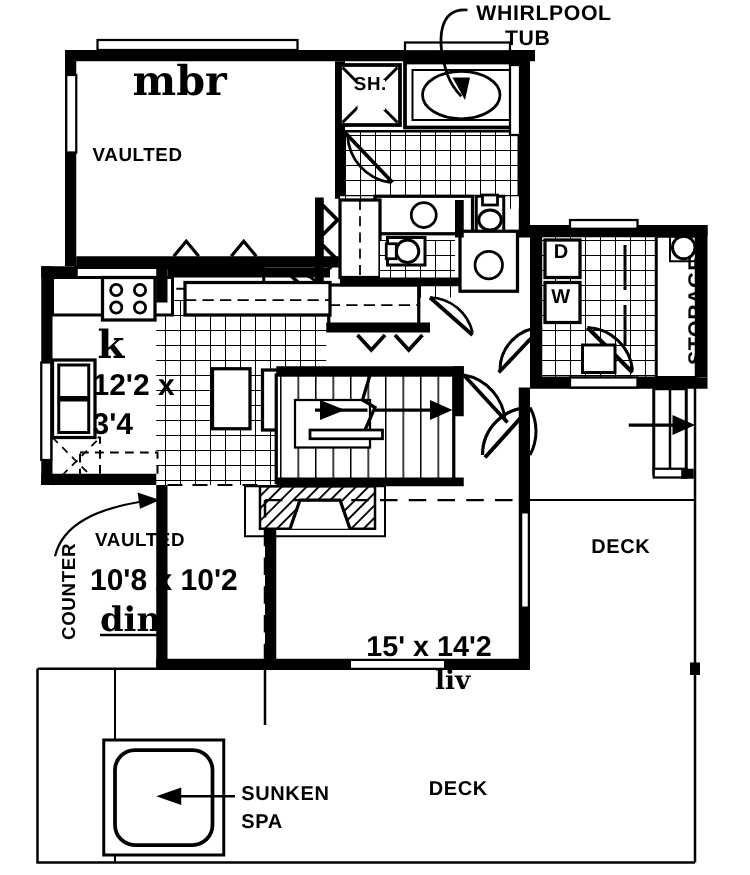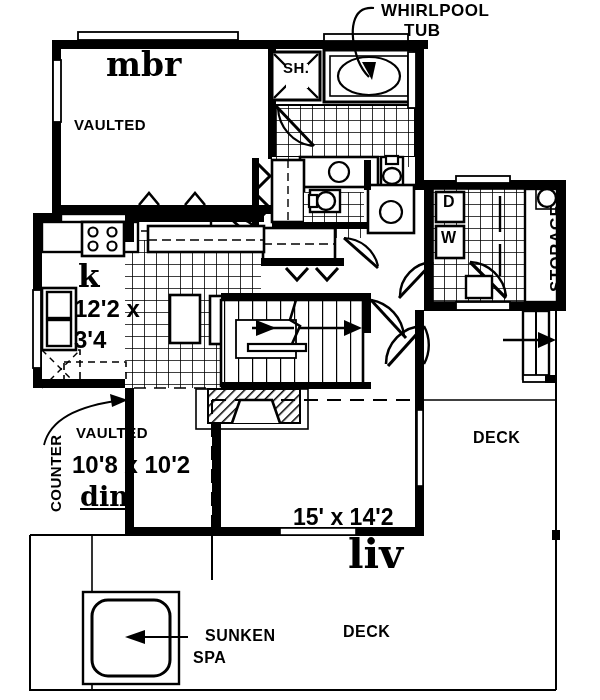--- a/index.html
+++ b/index.html
@@ -345,21 +345,21 @@
   <div class="lbl dim" style="left:74px; top:296px; font-size:24px;">12'2 x</div>
   <div class="lbl dim" style="left:74px; top:327px; font-size:24px;">3'4</div>
 
   <div class="lbl lbl-sans rot-ccw" style="left:48px; top:512px; font-size:15px;">COUNTER</div>
 
   <div class="lbl lbl-sans" style="left:76px; top:425px; font-size:15px;">VAULTED</div>
   <div class="lbl dim" style="left:72px; top:452px; font-size:24px;text-align:right;">10'8 x 10'2</div>
   <div class="lbl lbl-serif" style="left:80px; top:483px; font-size:27px;text-decoration:underline;">din</div>
 
   <div class="lbl dim" style="left:293px; top:505px; font-size:23px;text-align:right;">15' x 14'2</div>
-  <div class="lbl lbl-serif" style="left:348px; top:533px; font-size:41px;">liv</div>
+  <div class="lbl lbl-serif" style="left:348px; top:533px; font-size:21px;">liv</div>
 
   <div class="lbl lbl-sans" style="left:473px; top:430px; font-size:16px;">DECK</div>
   <div class="lbl lbl-sans" style="left:343px; top:624px; font-size:16px;">DECK</div>
 
-  <div class="lbl lbl-sans" style="left:193px; top:628px; font-size:16px;margin-left:12px;">SUNKEN</div>
+  <div class="lbl lbl-sans" style="left:193px; top:628px; font-size:16px;">SUNKEN</div>
   <div class="lbl lbl-sans" style="left:193px; top:650px; font-size:16px;">SPA</div>
 
 </div>
 
 </body></html>

